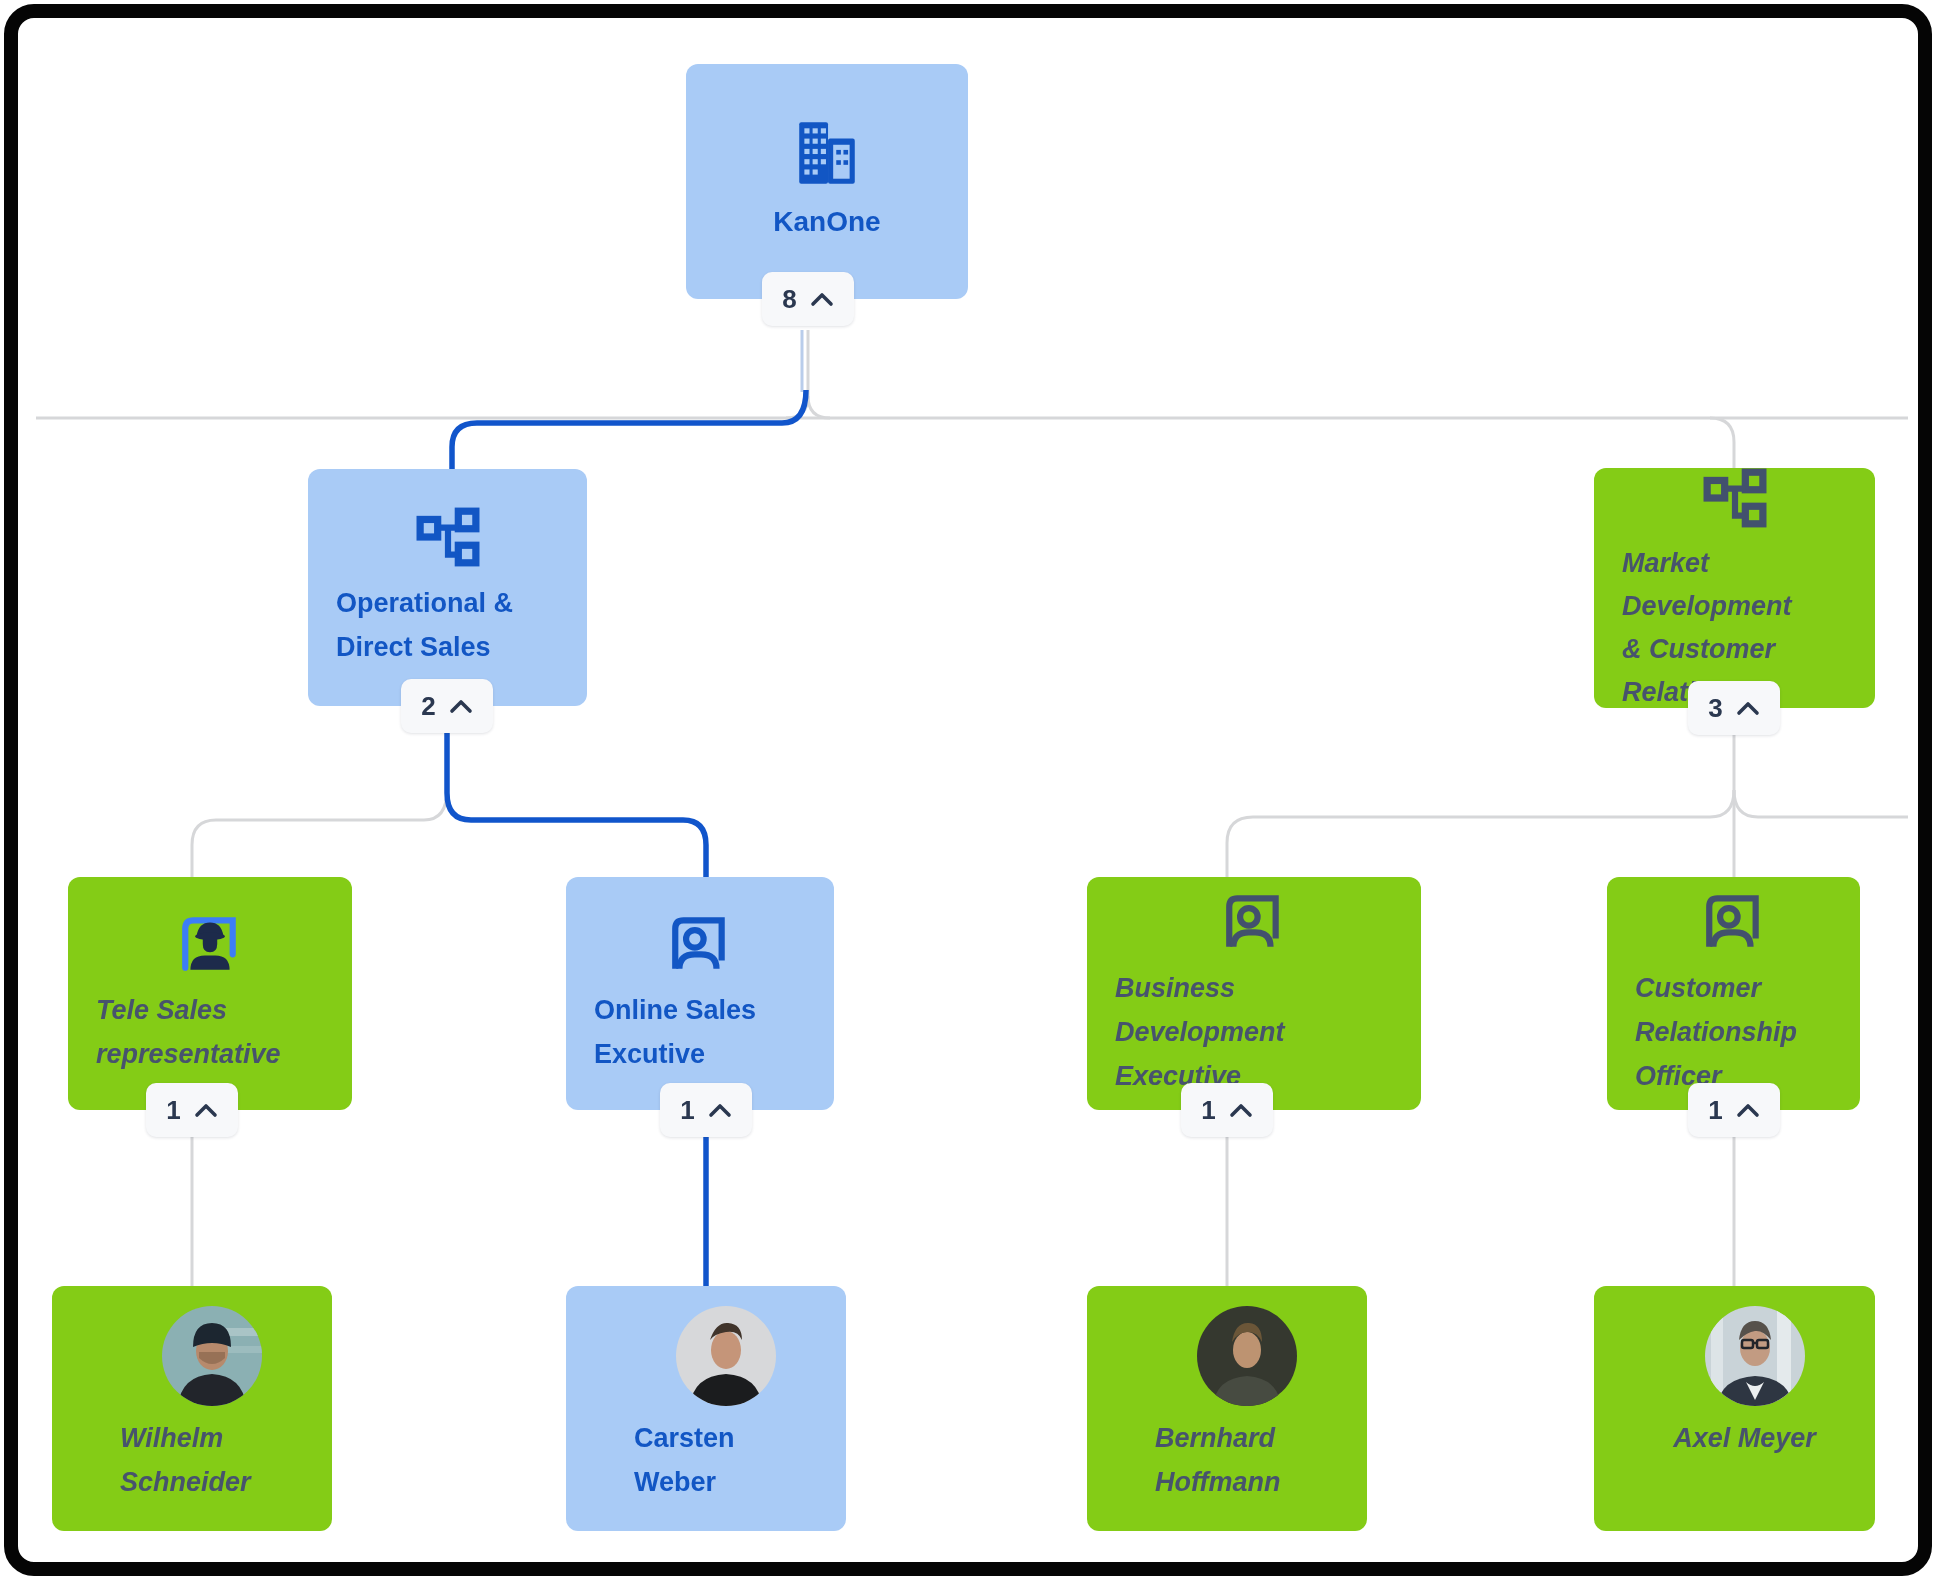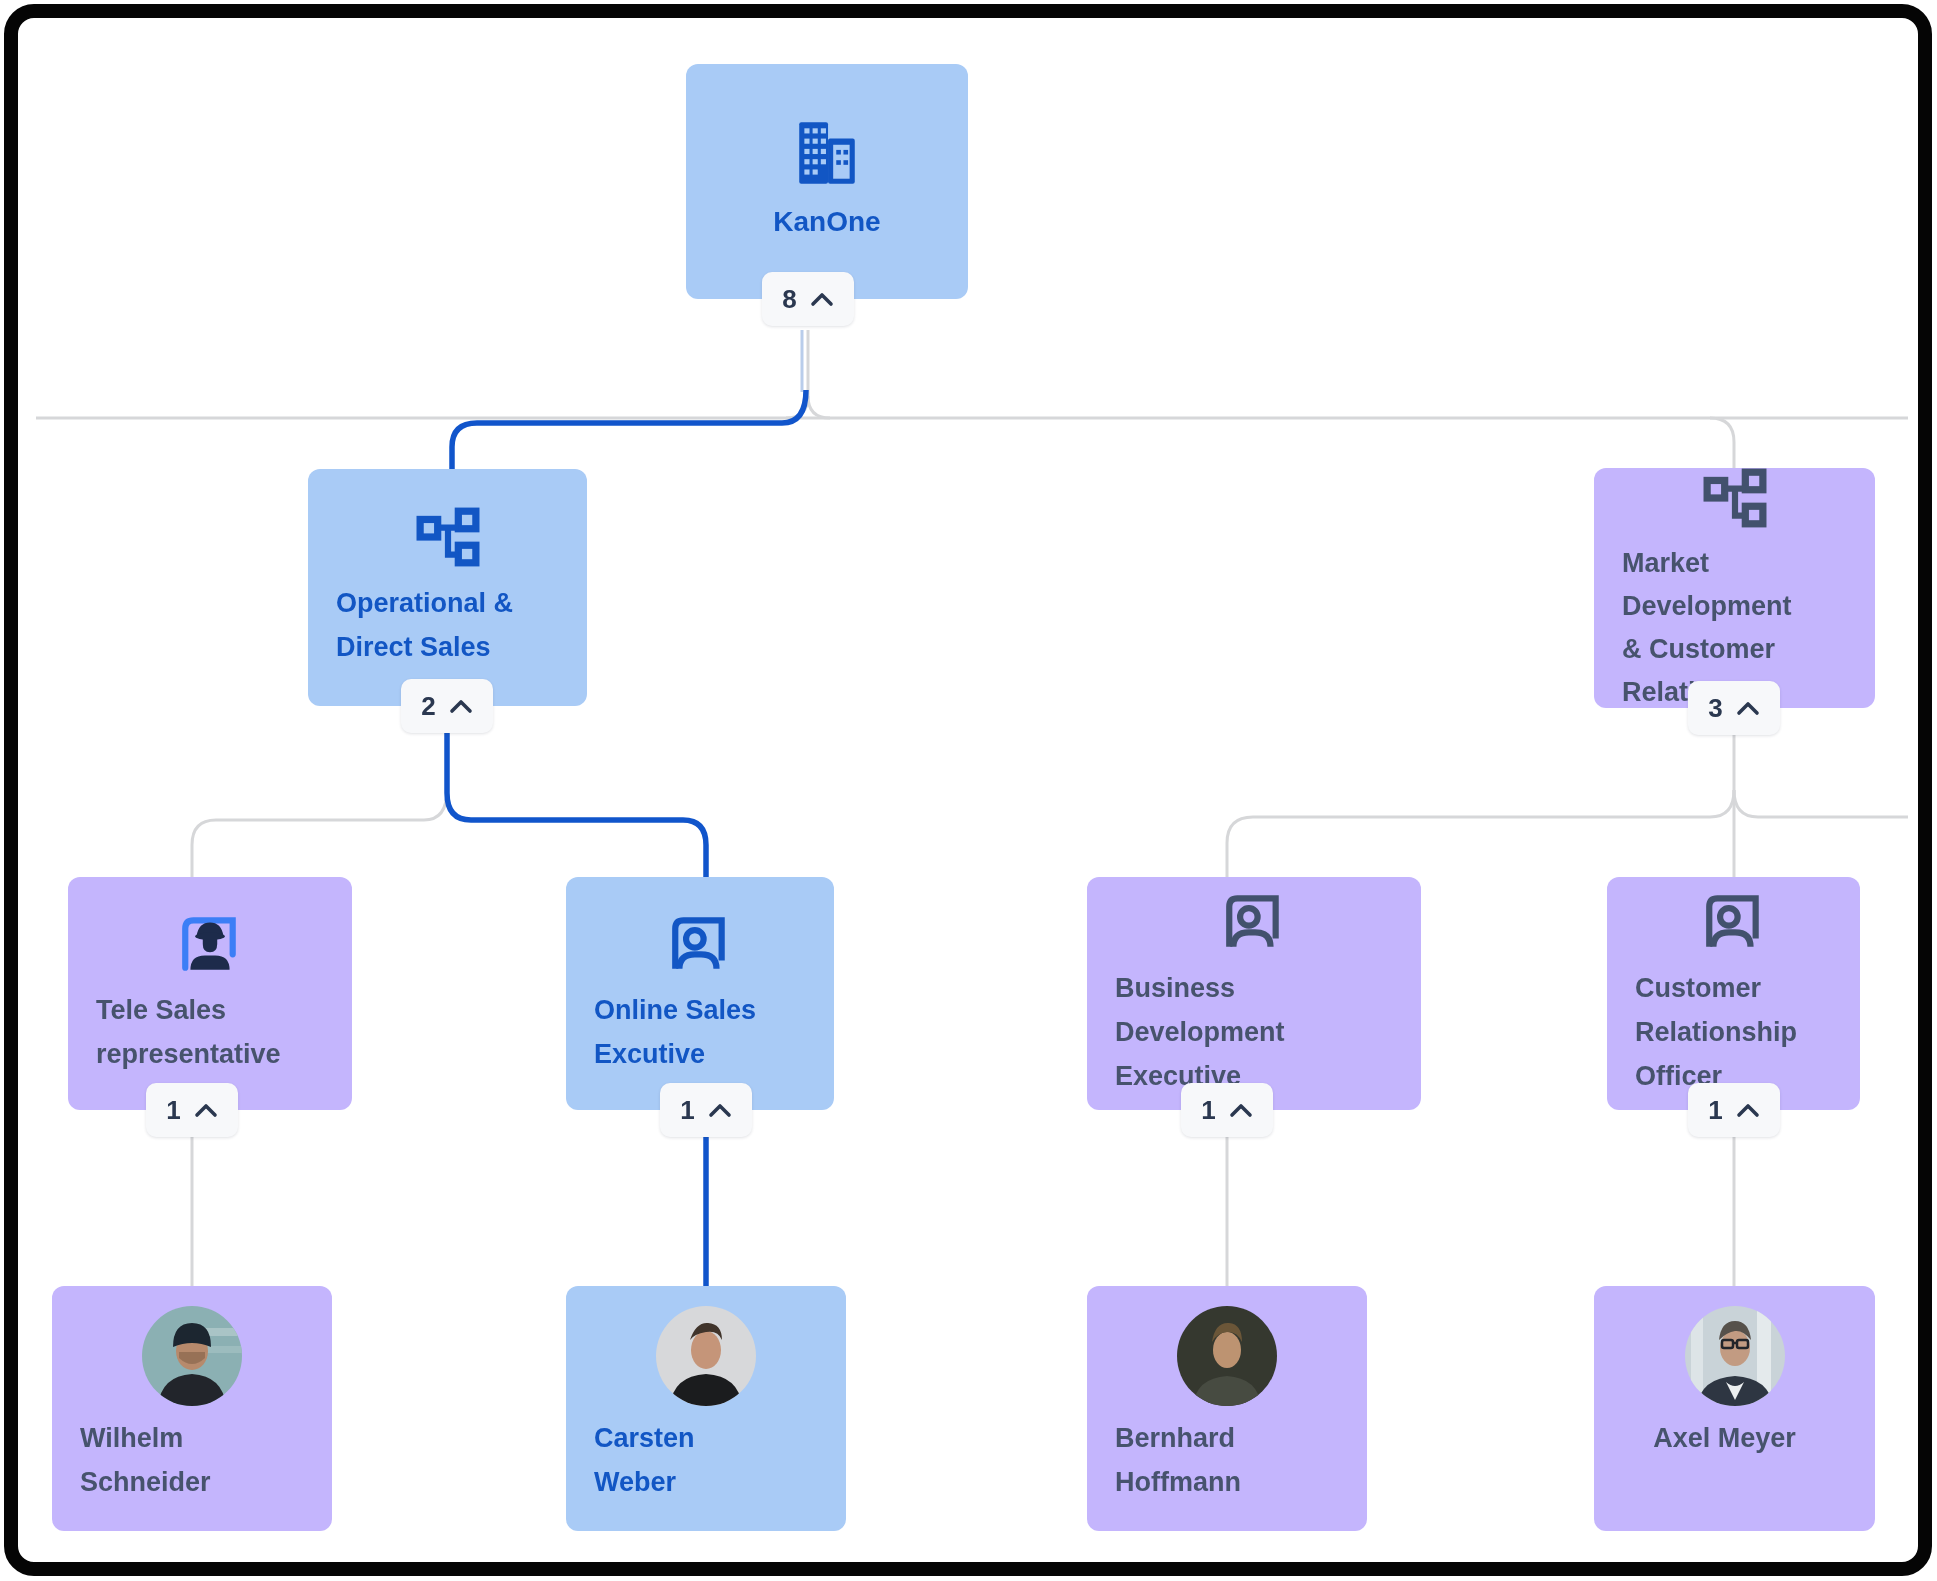--- a/index.html
+++ b/index.html
@@ -12,38 +12,38 @@
   
   svg.wires{position:absolute;left:0;top:0;z-index:5;}
   .wire-gray{stroke:#d6d7d9;stroke-width:3;fill:none;}
   .wire-pale{stroke:#b9cdeb;stroke-width:3;fill:none;}
   .wire-blue{stroke:#1155cb;stroke-width:5.5;fill:none;}
 
   
   .node{position:absolute;border-radius:12px;display:flex;flex-direction:column;
     align-items:center;justify-content:center;z-index:20;cursor:pointer;box-sizing:border-box;}
   .node.blue{background:#a9cbf6;color:#1256c4;}
-  .node.gray{background:#c4b5fd;color:#47536d;}
+  .node.gray{background:#84cc16;color:#47536d;font-style:italic;}
   .node .icon{flex:0 0 auto;margin-bottom:10px;}
   .titleblock{width:100%;box-sizing:border-box;padding:0 8px 0 28px;}
   .titleblock .line{font-size:27px;font-weight:700;line-height:44px;text-align:left;white-space:nowrap;}
   .titleblock.center .line{text-align:center;padding-right:20px;}
 
   #node-kanone{left:686px;top:64px;width:282px;height:235px;}
   #node-kanone .line{font-size:28px;}
   #node-operational{left:308px;top:469px;width:279px;height:237px;}
   #node-market{left:1594px;top:468px;width:281px;height:240px;padding-top:6px;}
   #node-market .line{line-height:43px;}
   #node-tele{left:68px;top:877px;width:284px;height:233px;}
   #node-online{left:566px;top:877px;width:268px;height:233px;}
   #node-bizdev{left:1087px;top:877px;width:334px;height:233px;}
   #node-crm{left:1594px;top:877px;width:253px;height:233px;margin-left:13px;}
 
   
-  .node.person{justify-content:flex-start;padding-top:20px;}
+  .node.person{justify-content:flex-start;padding-top:20px;padding-left:40px;}
   .avatar{width:100px;height:100px;border-radius:50%;overflow:hidden;flex:0 0 auto;}
   .person .titleblock{margin-top:10px;}
   #node-wilhelm{left:52px;top:1286px;width:280px;height:245px;}
   #node-carsten{left:566px;top:1286px;width:280px;height:245px;}
   #node-bernhard{left:1087px;top:1286px;width:280px;height:245px;}
   #node-axel{left:1594px;top:1286px;width:281px;height:245px;}
   #node-axel .titleblock{padding-left:8px;}
 
   
   .badge{position:absolute;width:92px;height:54px;background:#f7f8fa;border-radius:10px;

